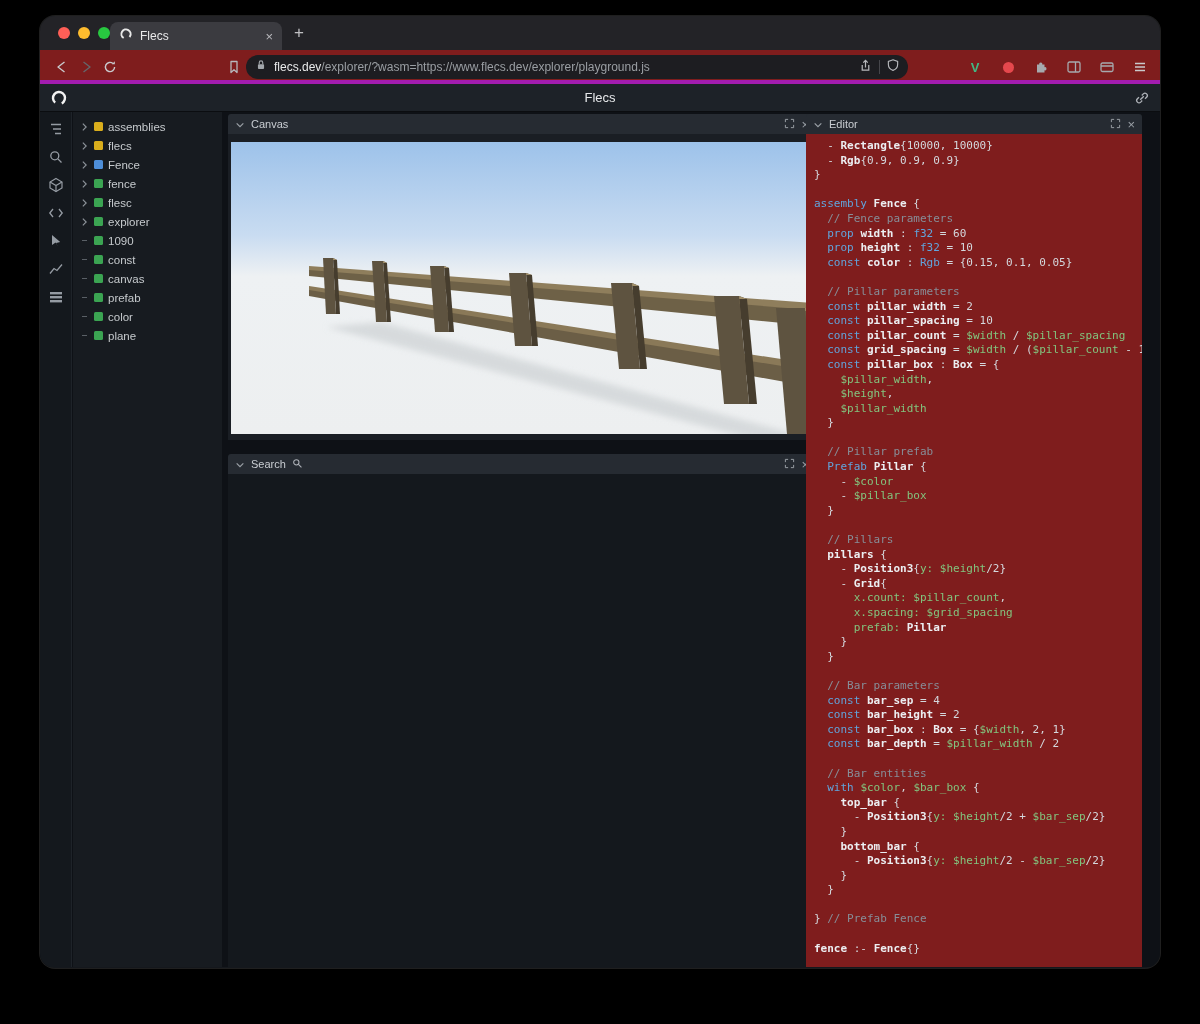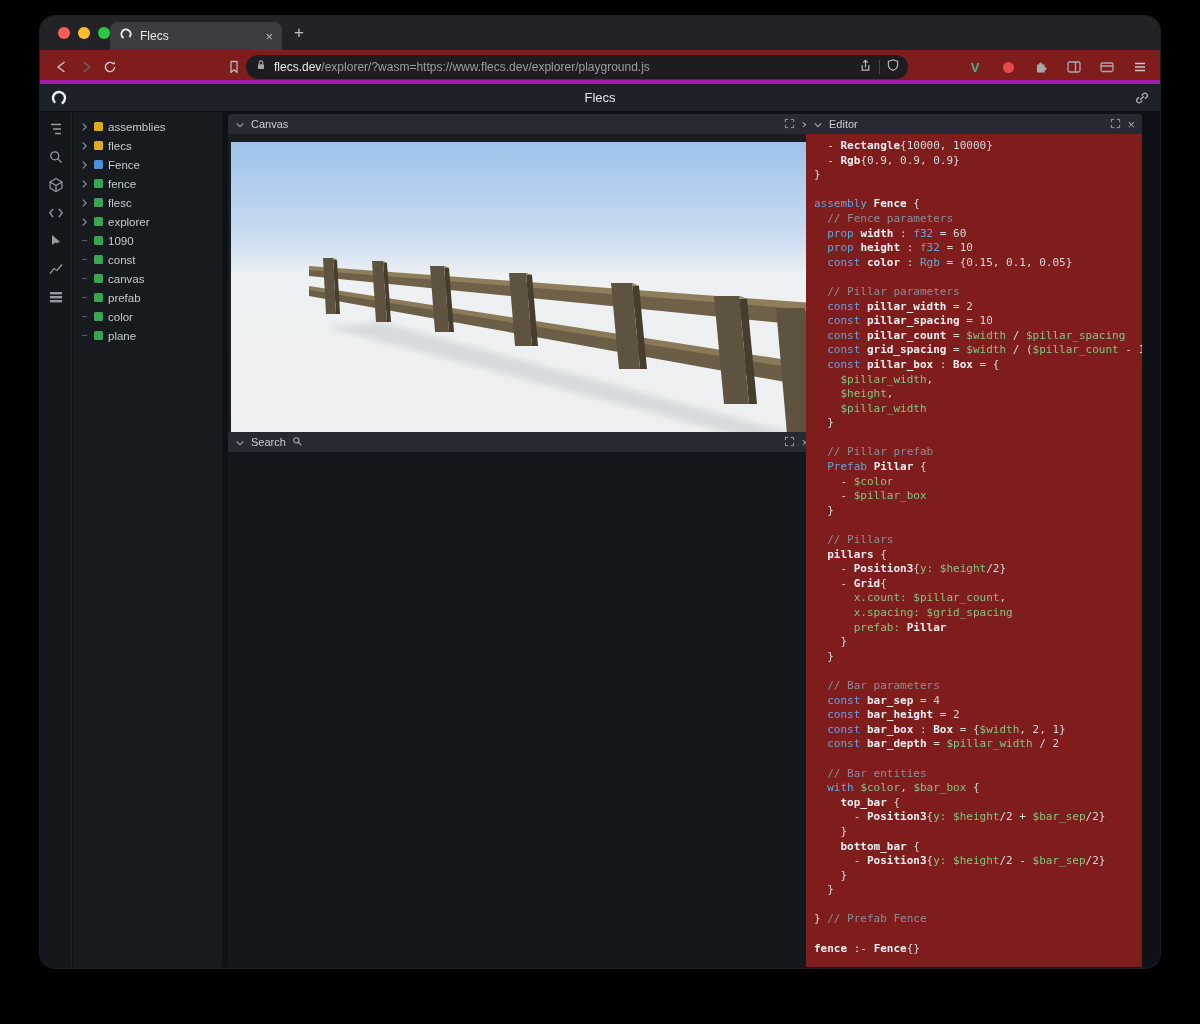--- a/index.html
+++ b/index.html
@@ -45,21 +45,21 @@
 
   .panel{position:absolute;display:flex;flex-direction:column}
   .panel-header{height:20px;background:#262b32;border-radius:3px 3px 0 0;display:flex;align-items:center;padding:0 7px;gap:6px;flex:none}
   .panel-title{font-size:11px;color:#c9cdd2}
   .panel-spacer{flex:1}
   .panel-close{color:#9aa0a6;font-size:13px;line-height:13px}
   .canvas-panel{left:188px;top:2px;width:588px}
   .canvas-content{background:#1a1e24;padding:8px 3px 6px 3px}
   .canvas-view{width:582px;height:292px;background:#f0f2f3}
   .canvas-view svg{display:block}
-  .search-panel{left:188px;top:320px;width:588px;bottom:0}
+  .search-panel{left:188px;top:342px;width:588px;bottom:0}
   .search-content{flex:1;background:#14181d}
   .editor-panel{left:766px;top:2px;width:336px;bottom:0}
   .editor-code{flex:1;background:#7f1d1d;padding:5px 0 0 8px;font-family:"DejaVu Sans Mono",monospace;font-size:11px;line-height:14.6px;overflow:hidden;white-space:pre}
   .code-line{white-space:pre}
   .tok-p{color:#d4d8dd}
   .tok-k{color:#61a5dd}
   .tok-t{color:#eceef1;font-weight:600}
   .tok-v{color:#83c47e}
   .tok-m{color:#83c47e}
   .tok-c{color:#878e98}

